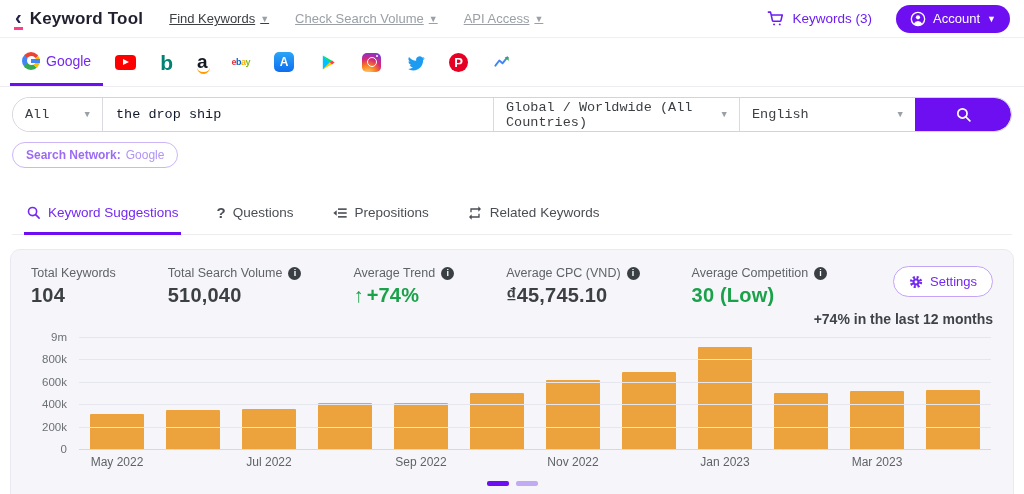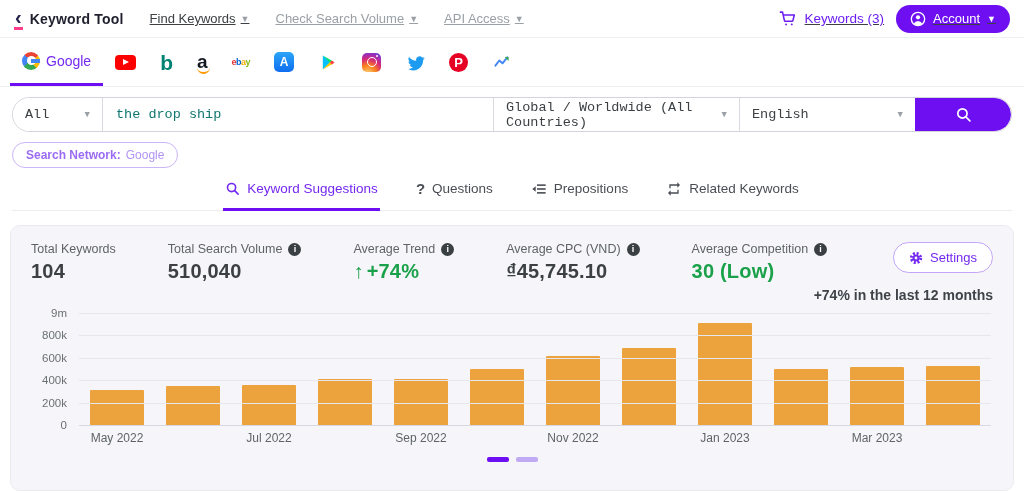--- a/index.html
+++ b/index.html
@@ -3,26 +3,26 @@
 <meta charset="utf-8">
 <style>
   * { margin:0; padding:0; box-sizing:border-box; }
   html,body { width:1024px; height:494px; overflow:hidden; background:#fff;
     font-family:"Liberation Sans","DejaVu Sans",sans-serif; color:#3c4043; }
 
   
   .header { height:38px; display:flex; align-items:center; padding:0 14px; background:#fff; border-bottom:1px solid #efeff3;}
   .logo { display:flex; align-items:center; gap:7px; cursor:pointer;}
   .logo-mark { font-weight:bold; font-size:20px; color:#23204a; line-height:1; border-bottom:3px solid #ff3d8b; padding:0 1px 0 1px;}
-  .logo-text { font-weight:bold; font-size:14px; color:#1f1f2e; letter-spacing:.2px;}
+  .logo-text { font-weight:bold; font-size:17px; color:#1f1f2e; letter-spacing:.2px;}
   .nav { display:flex; align-items:center; gap:26px; margin-left:26px; font-size:13px;}
   .nav-item { display:flex; align-items:center; gap:5px; cursor:pointer; color:#9aa0a6;text-decoration:underline;}
   .nav-item.primary { color:#3c4043;}
   .caret { font-size:9px; color:#9aa0a6; }
-  .header-right { margin-left:auto; display:flex; align-items:center; gap:12px;text-decoration:underline;}
+  .header-right { margin-left:auto; display:flex; align-items:center; gap:24px;}
   .cart-link { display:flex; align-items:center; gap:7px; color:#6b1df2; font-size:13.5px; cursor:pointer;}
   .account-btn { display:flex; align-items:center; gap:7px; background:#6e0ff2; color:#fff; border:none;
     border-radius:17px; padding:6px 14px; font-size:13px; font-family:inherit; cursor:pointer;}
   .account-btn .caret { color:#fff;}
 
   
   .platform-bar { height:49px; display:flex; align-items:stretch; padding:0 10px; border-bottom:1px solid #ececf1; background:#fff;}
   .platform-tab { display:flex; align-items:center; justify-content:center; padding:0 12px; cursor:pointer; position:relative;}
   .platform-tab.active { border-bottom:3px solid #6d0ff2;}
   .platform-tab.active .platform-label { color:#7429f0; font-size:14px; margin-left:6px;}
@@ -42,33 +42,33 @@
   .ig-icon { width:19px; height:19px; border-radius:5px; position:relative;
     background:radial-gradient(circle at 30% 110%,#ffd776 0%,#fa7e1e 35%,#d62976 60%,#962fbf 82%,#4f5bd5 100%);}
   .ig-icon::before { content:""; position:absolute; inset:4.5px; border:1.6px solid #fff; border-radius:50%;}
   .ig-icon::after { content:""; position:absolute; right:3px; top:2.5px; width:2px; height:2px; background:#fff; border-radius:50%;}
 
   
   .search-row { display:flex; align-items:stretch; height:35px; margin:10px 12px 0 12px;
     border:1px solid #d3d3dc; border-radius:18px; overflow:hidden; background:#fff;font-family:Liberation Mono, monospace;}
   .fake-select { display:flex; align-items:center; justify-content:space-between; gap:8px; padding:0 12px; font-size:13.5px; color:#3c4043; cursor:pointer; background:#fff;}
   .scope-select { width:90px; border-right:1px solid #d9d9e1;}
-  .query-input { flex:1; border:none; outline:none; padding:0 13px; font-size:13.5px; font-family:inherit; color:#0f766e;}
+  .query-input { flex:1; border:none; outline:none; padding:0 13px; font-size:13.5px; font-family:inherit; color:#0f172a;}
   .loc-select { width:246px; border-left:1px solid #d9d9e1;}
   .lang-select { width:176px; border-left:1px solid #d9d9e1;}
   .search-btn { width:96px; background:#6e0ff2; border:none; cursor:pointer; display:flex; align-items:center; justify-content:center; border-radius:0 18px 18px 0;}
 
   
   .chip-row { margin:10px 12px 0 12px;}
   .chip { display:inline-flex; align-items:center; gap:5px; border:1px solid #cdb6f8; border-radius:15px; padding:5px 13px; font-size:12px; cursor:pointer; background:#fff;}
   .chip-label { color:#9b6cf3; font-weight:bold;}
   .chip-value { color:#b294f5;}
 
   
-  .tabs-row { display:flex; gap:34px; margin:8px 12px 0 12px; border-bottom:1px solid #ececf1; padding:0 12px;justify-content:center;}
+  .tabs-row { display:flex; gap:34px; margin:32px 12px 0 12px; border-bottom:1px solid #ececf1; padding:0 12px;}
   .tab { display:flex; align-items:center; gap:7px; font-size:13.5px; color:#4a4e54; padding:4px 2px 11px 2px; cursor:pointer; border-bottom:3px solid transparent; margin-bottom:-1px;}
   .tab.active { color:#7429f0; border-bottom-color:#6d0ff2;}
   .tab .q-glyph { font-weight:bold; font-size:15px; color:#4a4e54;}
 
   
   .panel { margin:14px 10px 0 10px; background:#f6f6fa; border:1px solid #e9e9f2; border-radius:10px; height:266px; padding:16px 20px 0 20px; position:relative;}
   .stats-row { display:flex; align-items:flex-start; }
   .stat { margin-right:52px;}
   .stat-label { font-size:12.5px; color:#5f6368; display:flex; align-items:center; gap:6px; }
   .stat-value { font-size:20px; font-weight:bold; color:#3c4043; margin-top:4px; letter-spacing:.2px;}

